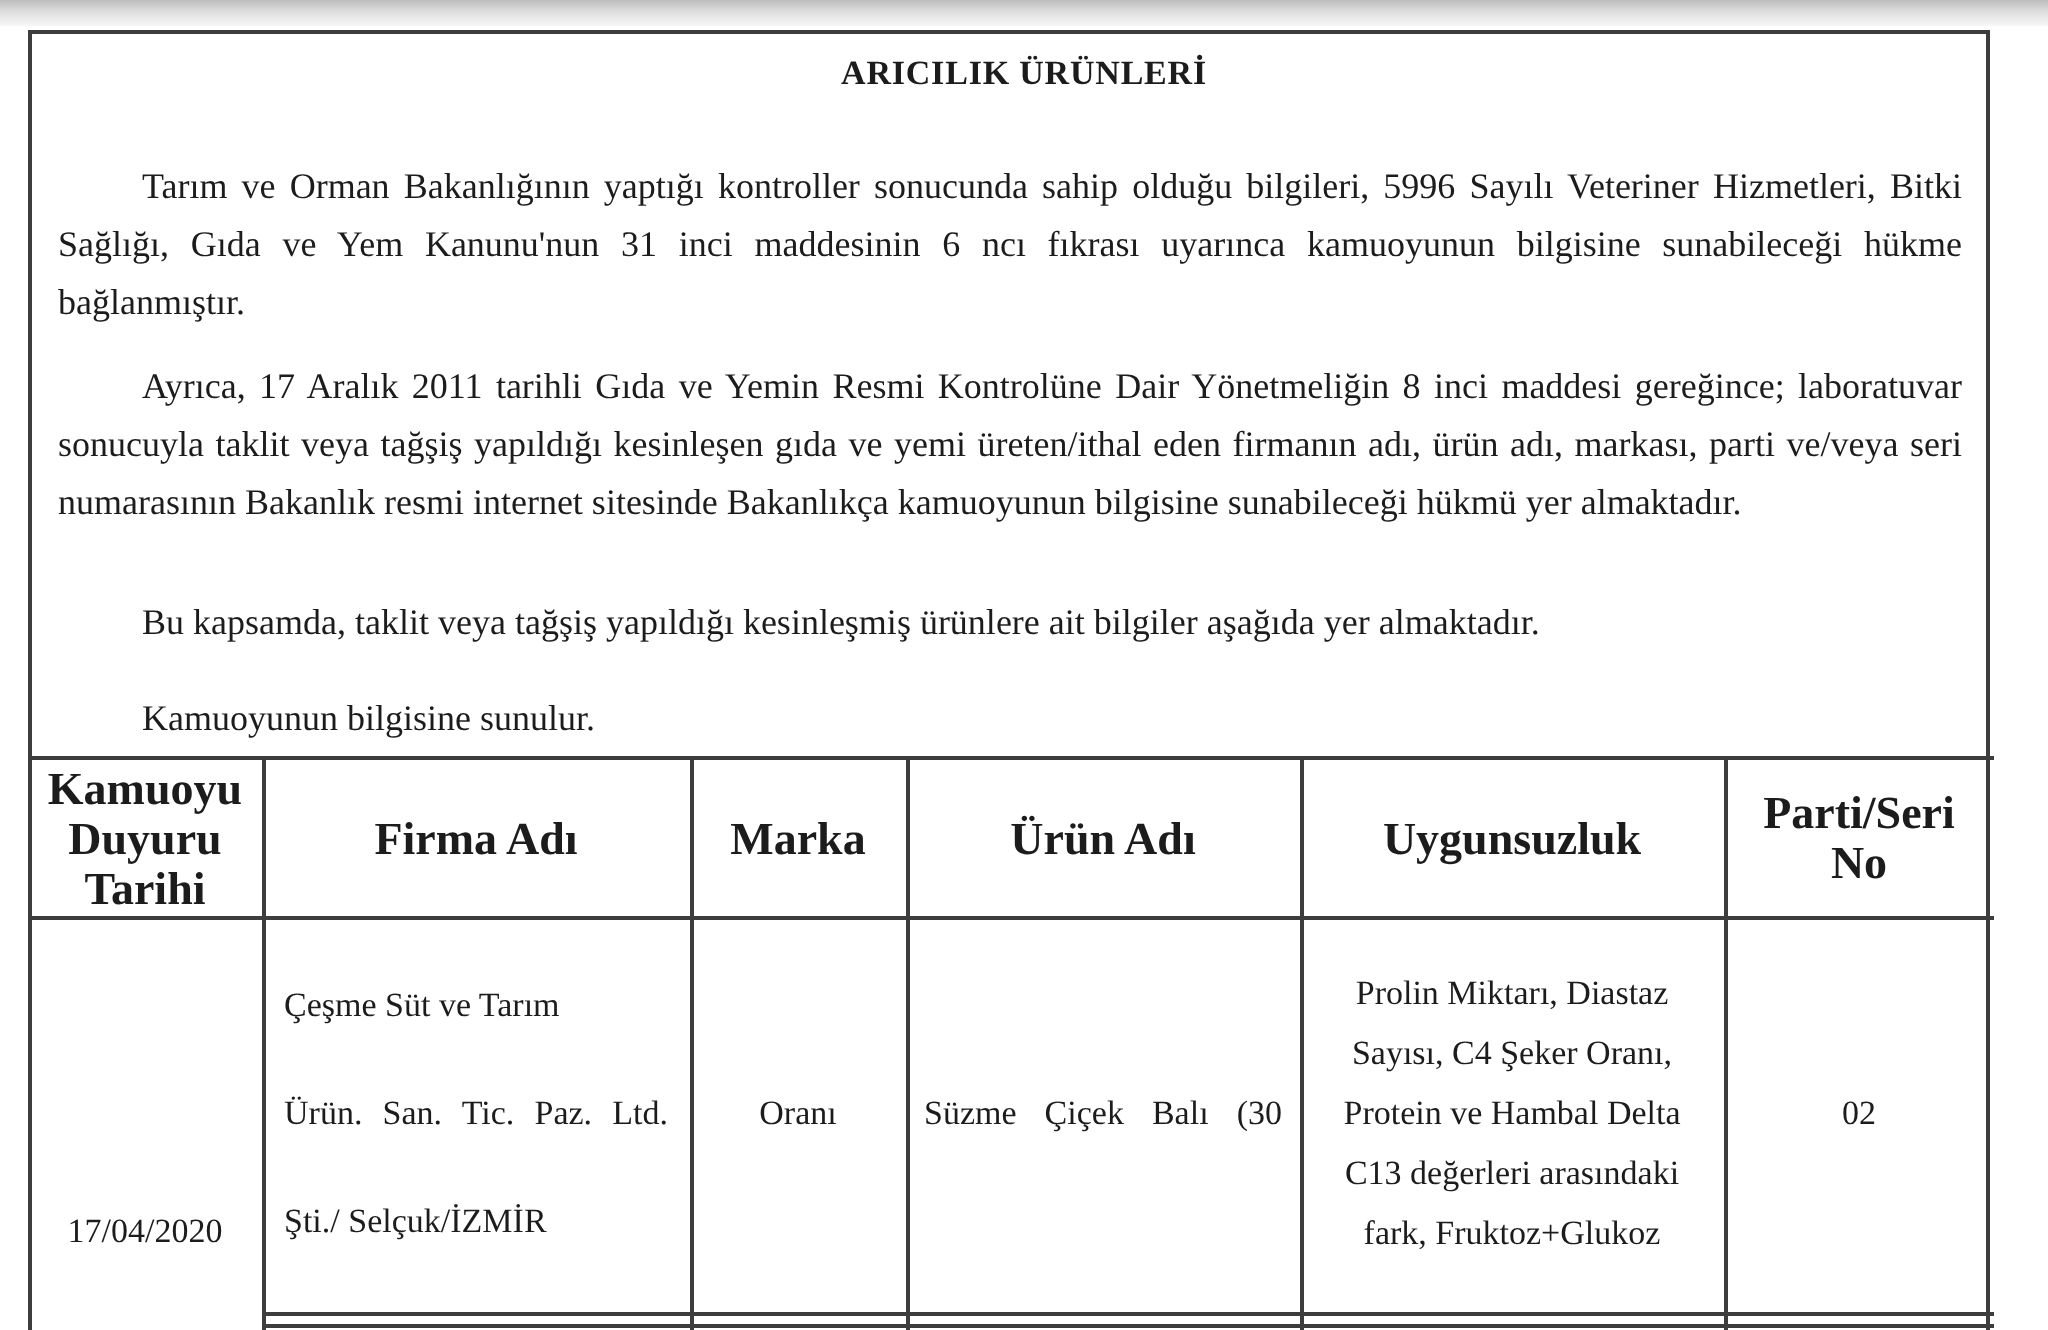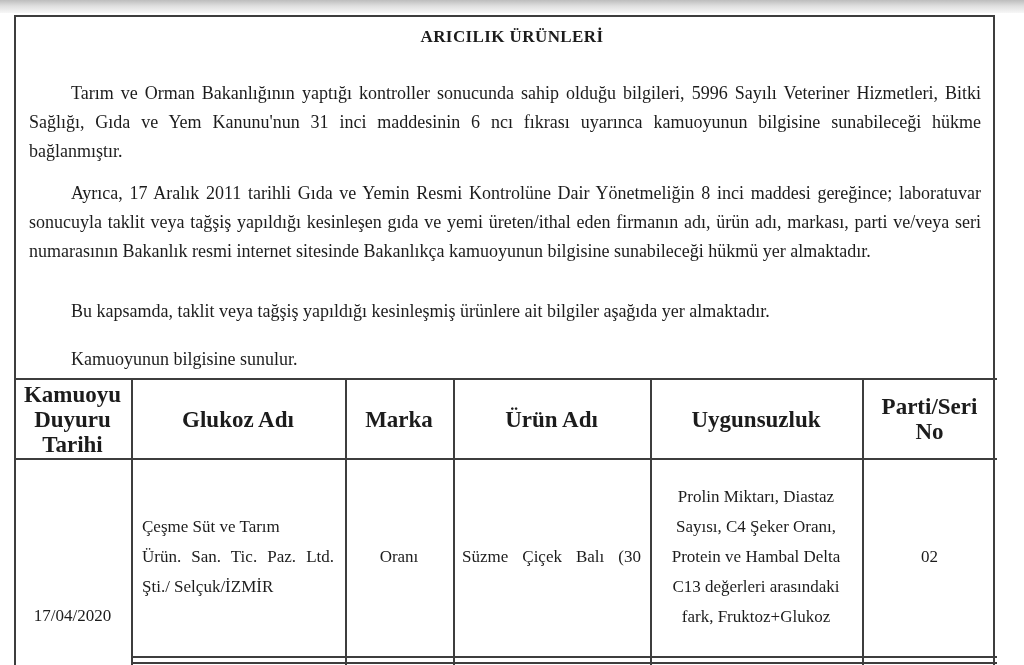--- a/index.html
+++ b/index.html
@@ -69,20 +69,21 @@
 
   
   .cell { position: absolute; font-size: 17px; line-height: 30px; box-sizing: border-box; }
   .cell-date {
     left: 16px; width: 113px; top: 601px; text-align: center;
   }
   .cell-firma {
     left: 133px; width: 210px; top: 460px; height: 194px;
     display: flex; flex-direction: column; justify-content: center;
     padding: 0 9px;
+    gap: 24px;
   }
   .cell-firma .jline, .cell-urun .jline {
     text-align: justify; text-align-last: justify;
   }
   .cell-marka {
     left: 347px; width: 104px; top: 460px; height: 194px;
     display: flex; align-items: center; justify-content: center;
   }
   .cell-urun {
     left: 455px; width: 193px; top: 460px; height: 194px;
@@ -119,21 +120,21 @@
   <div class="hline hl-head"></div>
   <div class="hline hl-row1"></div>
   <div class="hline hl-row2"></div>
   <div class="vline vl vl-1"></div>
   <div class="vline vl vl-2"></div>
   <div class="vline vl vl-3"></div>
   <div class="vline vl vl-4"></div>
   <div class="vline vl vl-5"></div>
 
   <div class="th th-tarih">Kamuoyu Duyuru Tarihi</div>
-  <div class="th th-firma">Glukoz Adı</div>
+  <div class="th th-firma">Firma Adı</div>
   <div class="th th-marka">Marka</div>
   <div class="th th-urun">Ürün Adı</div>
   <div class="th th-uygun">Uygunsuzluk</div>
   <div class="th th-parti">Parti/Seri No</div>
 
   <div class="cell cell-date">17/04/2020</div>
 
   <div class="cell cell-firma">
     <div>Çeşme Süt ve Tarım</div>
     <div class="jline">Ürün. San. Tic. Paz. Ltd.</div>

